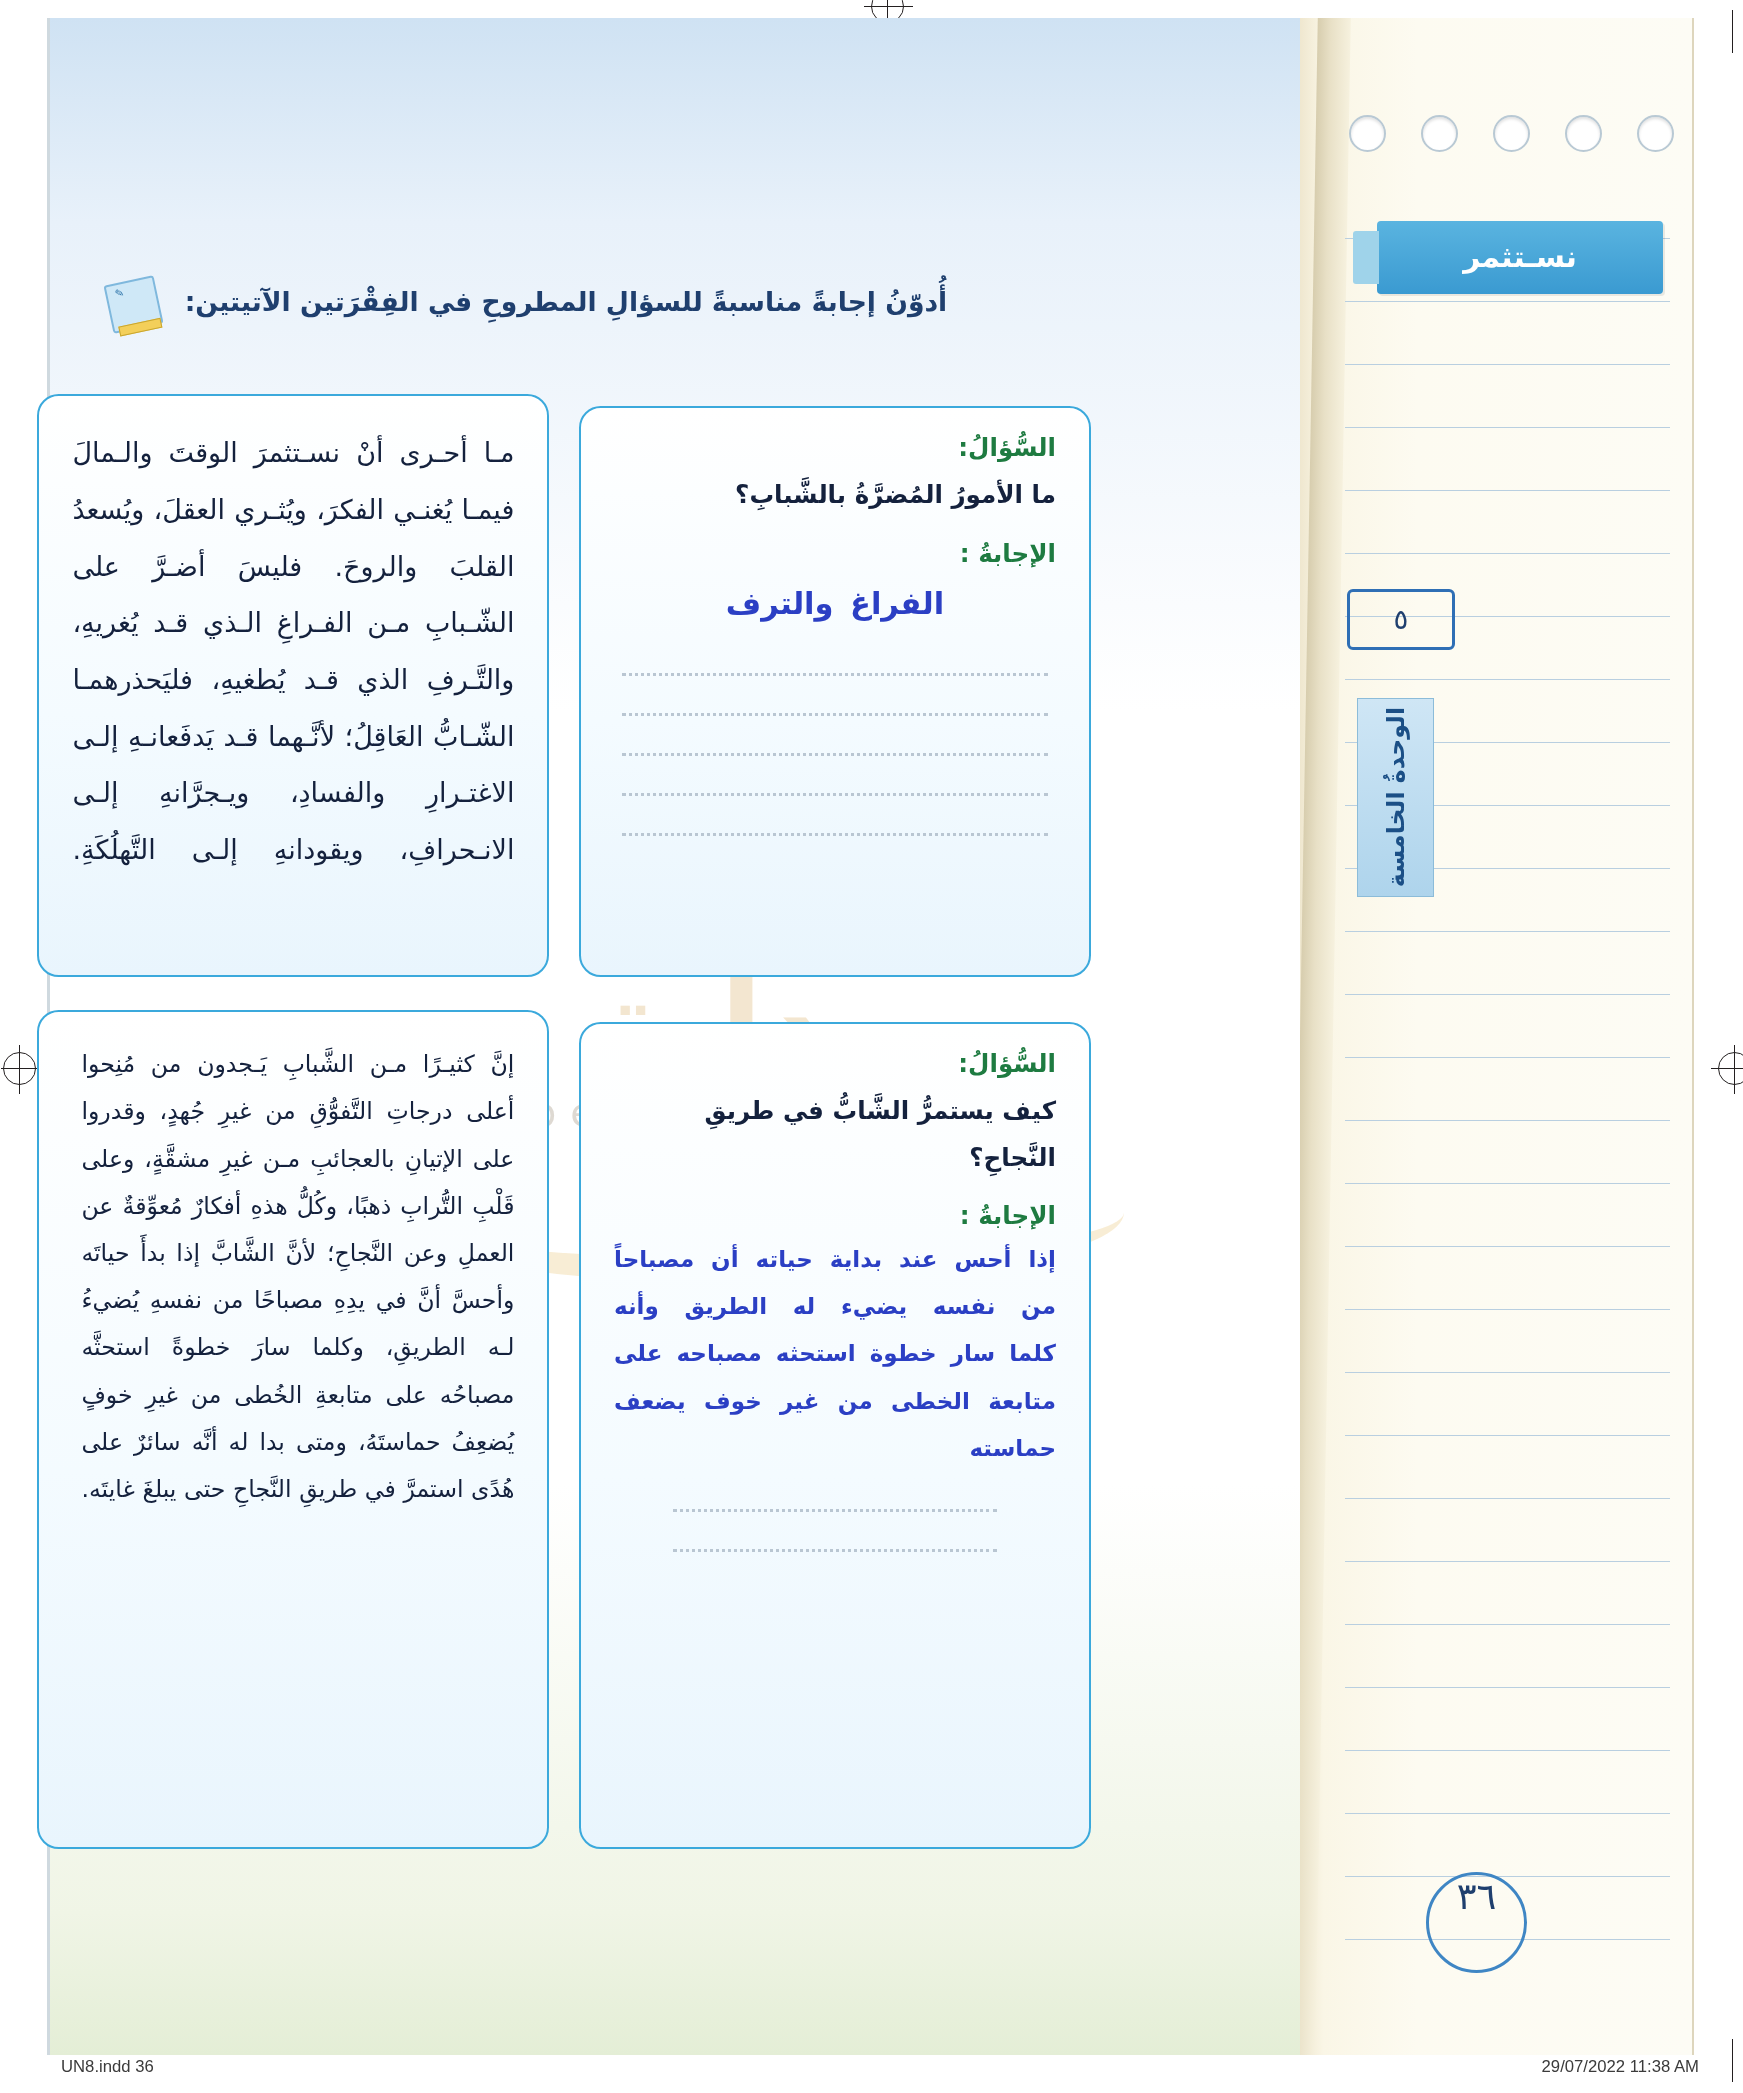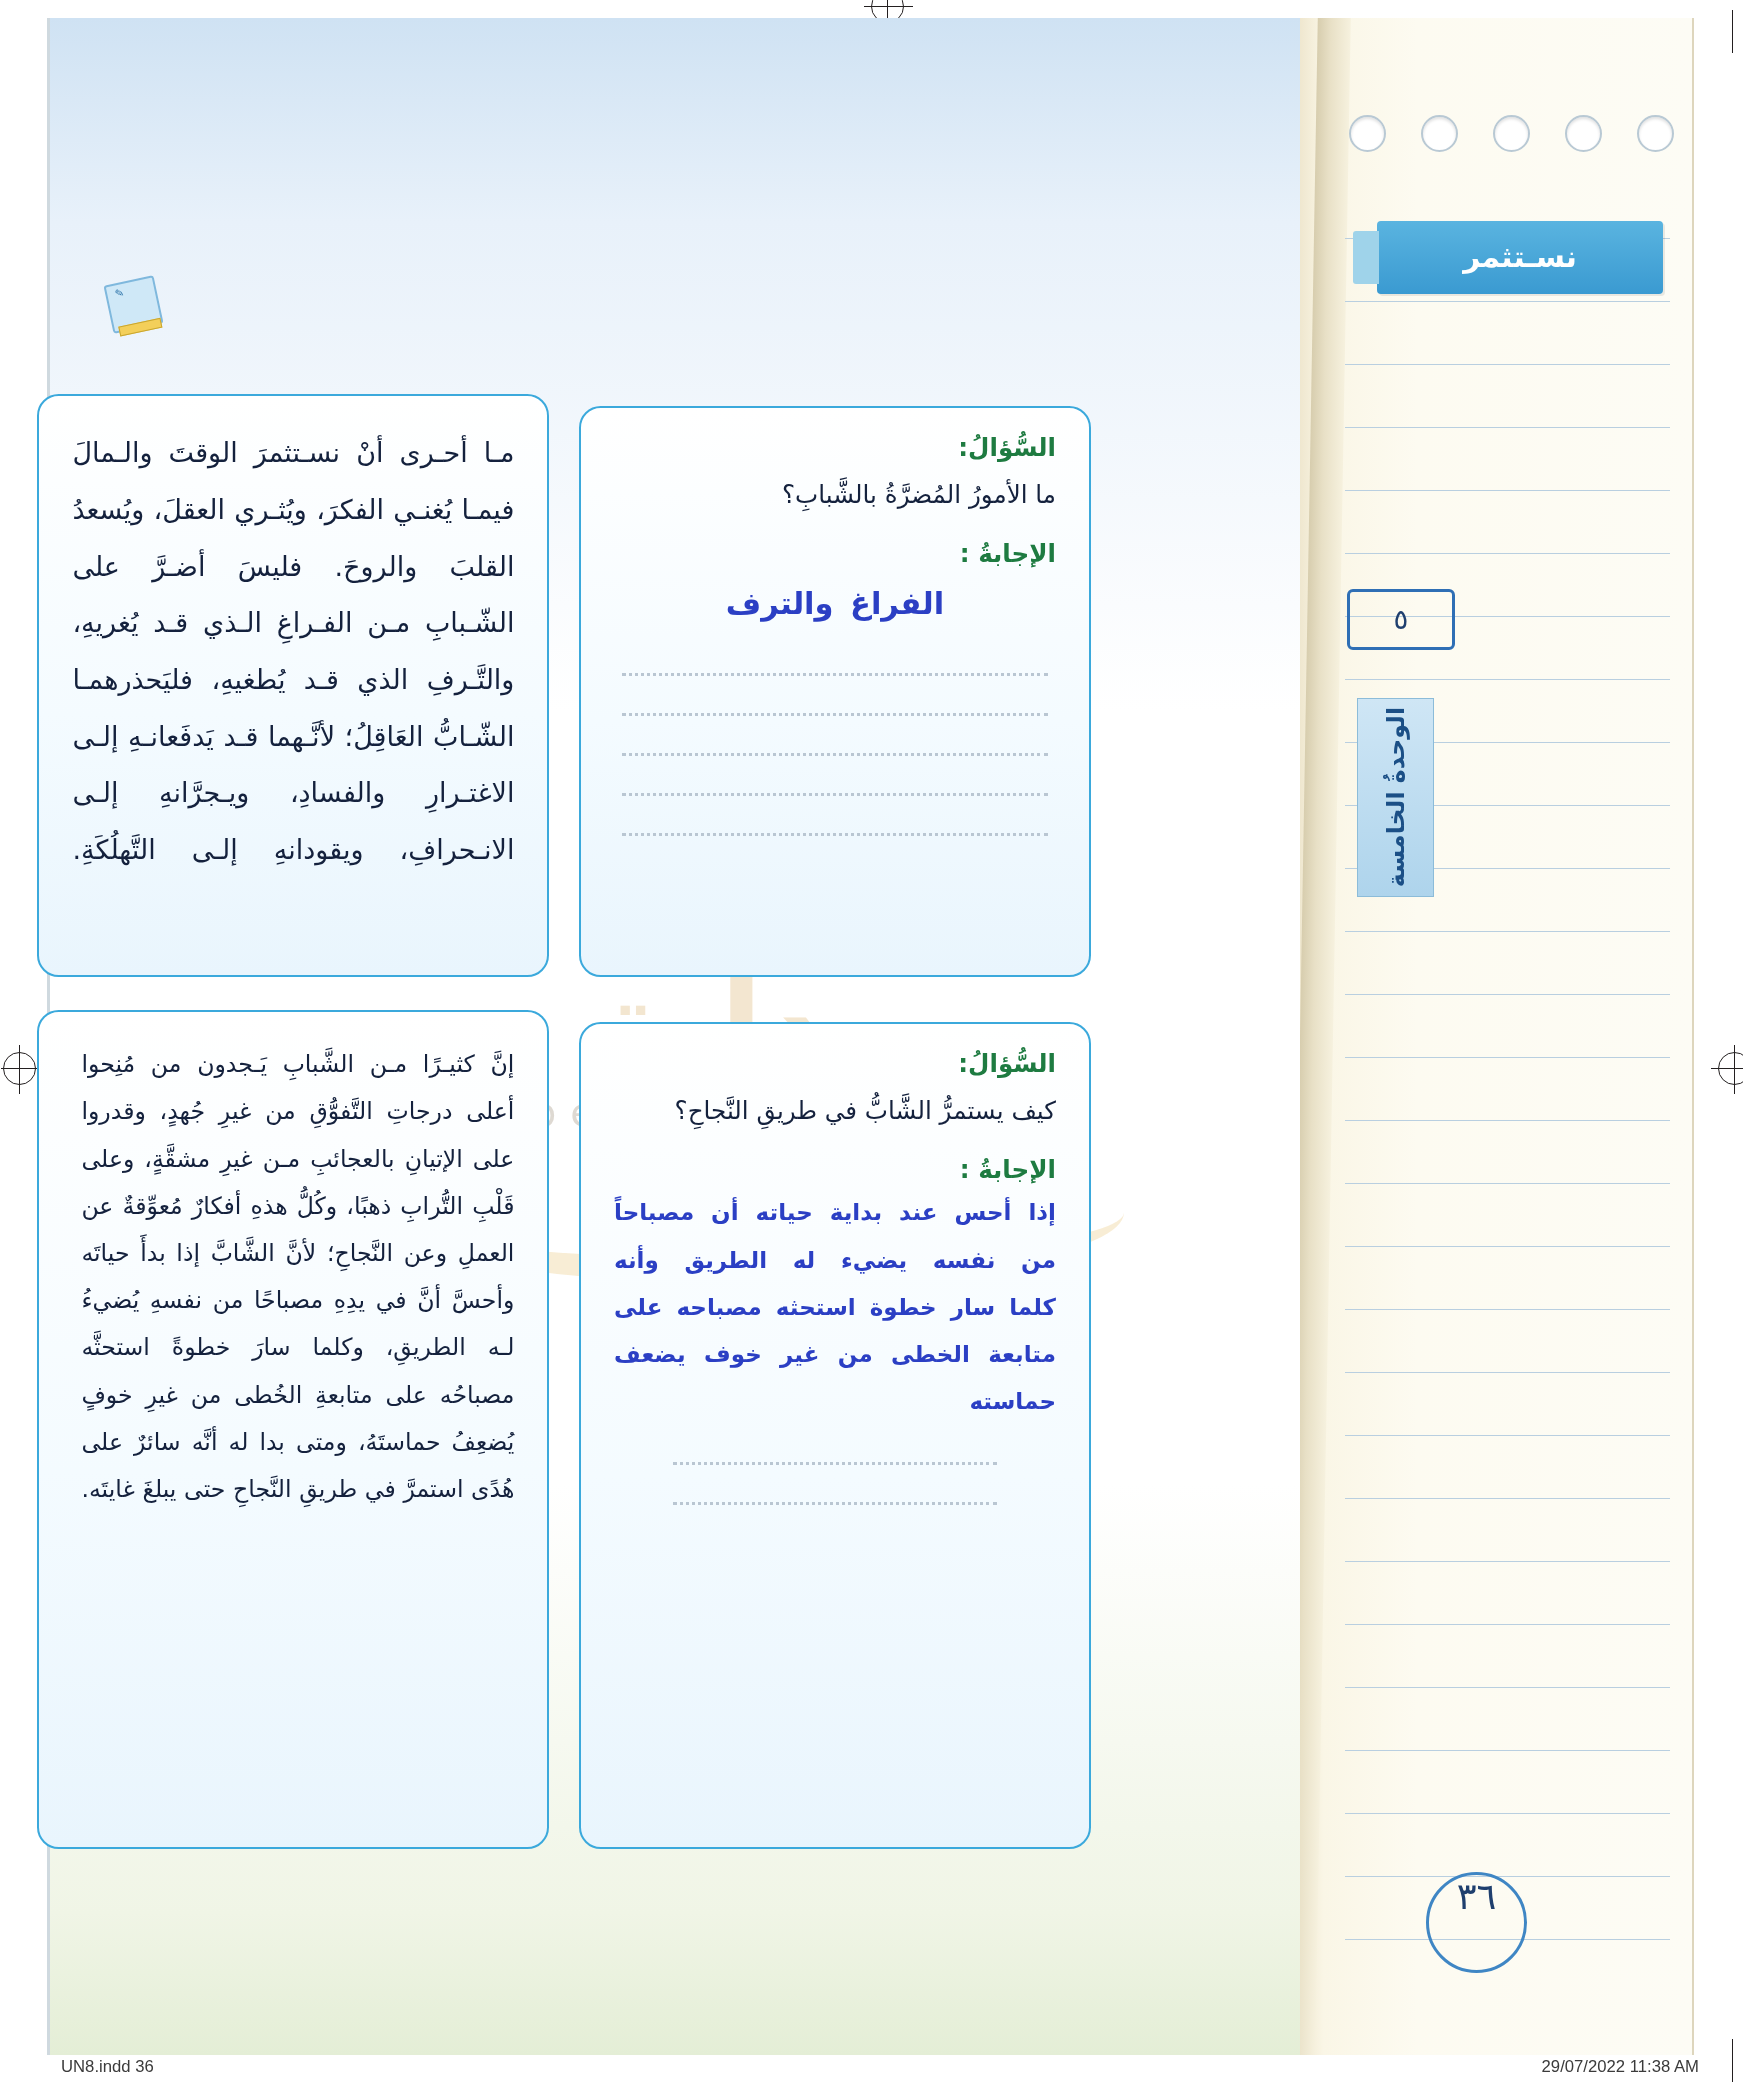--- a/index.html
+++ b/index.html
@@ -211,20 +211,21 @@
     color: #1e7b41;
     text-align: right;
     margin: 19.7px 0 5.9px 0;
   }
   .question-text {
     font-size: 24.6px;
     line-height: 1.9;
     color: #14213d;
     text-align: right;
     margin-bottom: 5.9px;
+    font-weight: bold;
   }
   .handwriting {
     font-size: 30.5px;
     font-weight: bold;
     color: #2b3fc4;
     line-height: 2.05;
     text-align: center;
     letter-spacing: 0px;
     word-spacing: 5.9px;
     direction: rtl;
@@ -400,20 +401,21 @@
       <div class="wm-ar">موقع بداية النهاية</div>
       <div class="wm-sub">beadaya.com</div>
     </div>
     <div class="wm-swoosh"></div>
 
     <div class="instruction">
       <div class="pencil-icon">
         <div class="note-pad"></div>
         <div class="note-txt">✎</div>
       </div>
+      <div class="text">أُدوّنُ إجابةً مناسبةً للسؤالِ المطروحِ في الفِقْرَتين الآتيتين:</div>
     </div>
 
     <div class="cards">
 
       <div class="row row-1">
         <div class="card answer">
           <div class="label-q">السُّؤالُ:</div>
           <div class="question-text">ما الأمورُ المُضرَّةُ بالشَّبابِ؟</div>
           <div class="label-a">الإجابةُ :</div>
           <div class="handwriting">الفراغ والترف</div>

